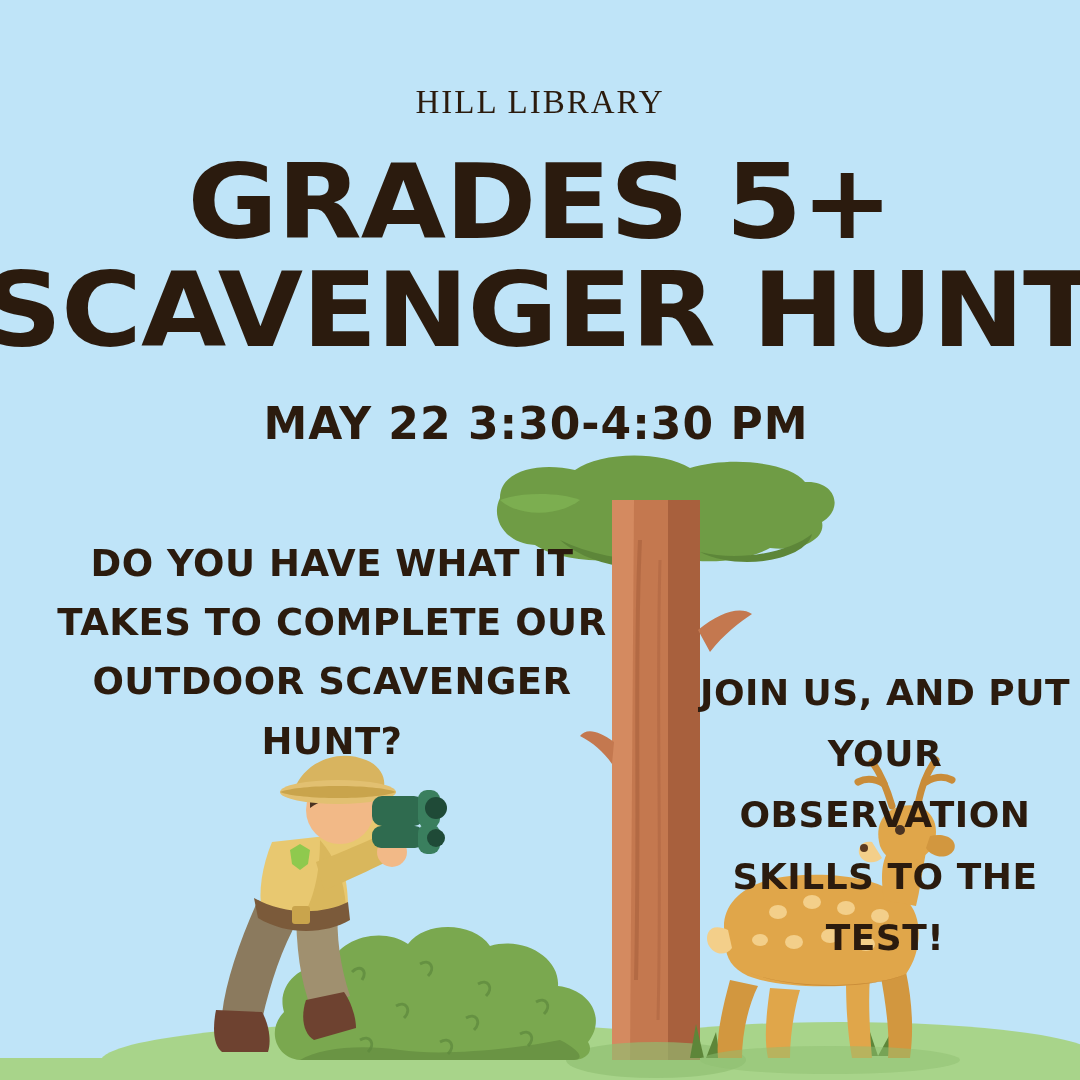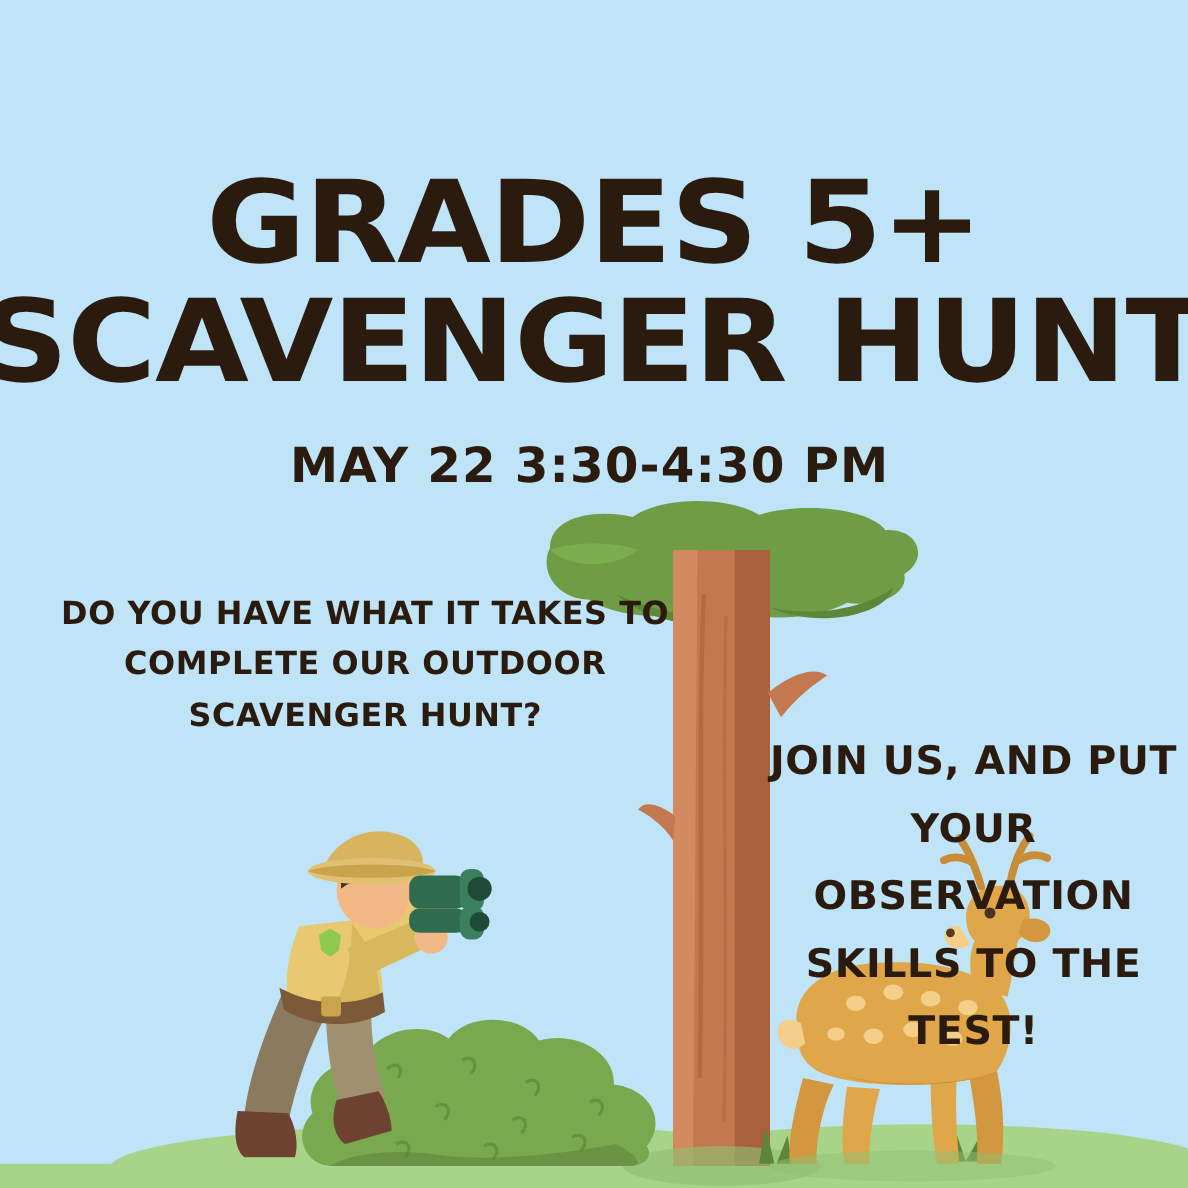--- a/index.html
+++ b/index.html
@@ -67,21 +67,21 @@
     letter-spacing: 1px;
   }
   .blurb-left {
     position: absolute;
     top: 534px;
     left: 52px;
     width: 560px;
     color: #2b1b0e;
     font-family: "DejaVu Sans", sans-serif;
     font-weight: bold;
-    font-size: 29px;
+    font-size: 37px;
     line-height: 1.6;
     letter-spacing: 0.5px;
     text-align: center;
   }
   .blurb-right {
     position: absolute;
     top: 662px;
     left: 700px;
     width: 370px;
     color: #2b1b0e;
@@ -271,20 +271,21 @@
         <path d="M892 806 C886 786 880 772 872 762"></path>
         <path d="M884 784 C874 778 866 778 858 782"></path>
         <path d="M918 804 C922 784 928 770 936 760"></path>
         <path d="M926 782 C936 776 944 776 952 780"></path>
       </g>
 
       <ellipse cx="830" cy="1060" rx="130" ry="14" fill="#8fbf72" opacity="0.5"></ellipse>
     </g>
   </svg>
 
+  <div class="library-name">HILL LIBRARY</div>
 
   <div class="headline headline-1">GRADES 5+</div>
 
   <div class="headline headline-2">SCAVENGER HUNT</div>
 
   <div class="datetime">MAY 22 3:30-4:30 PM</div>
 
   <div class="blurb-left">DO YOU HAVE WHAT IT TAKES TO COMPLETE OUR OUTDOOR SCAVENGER HUNT?</div>
 
   <div class="blurb-right">JOIN US, AND PUT YOUR OBSERVATION SKILLS TO THE TEST!</div>

